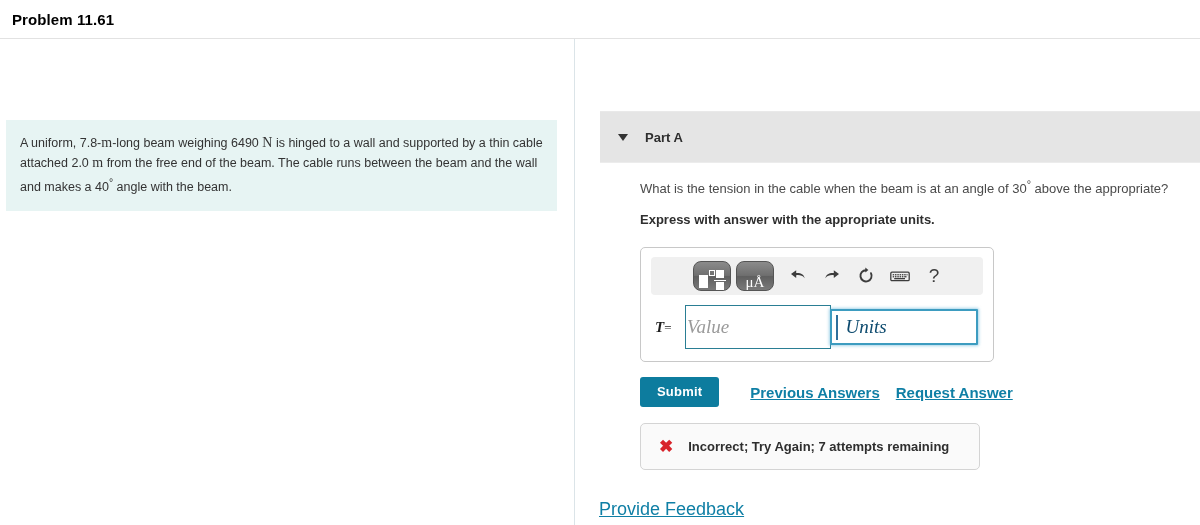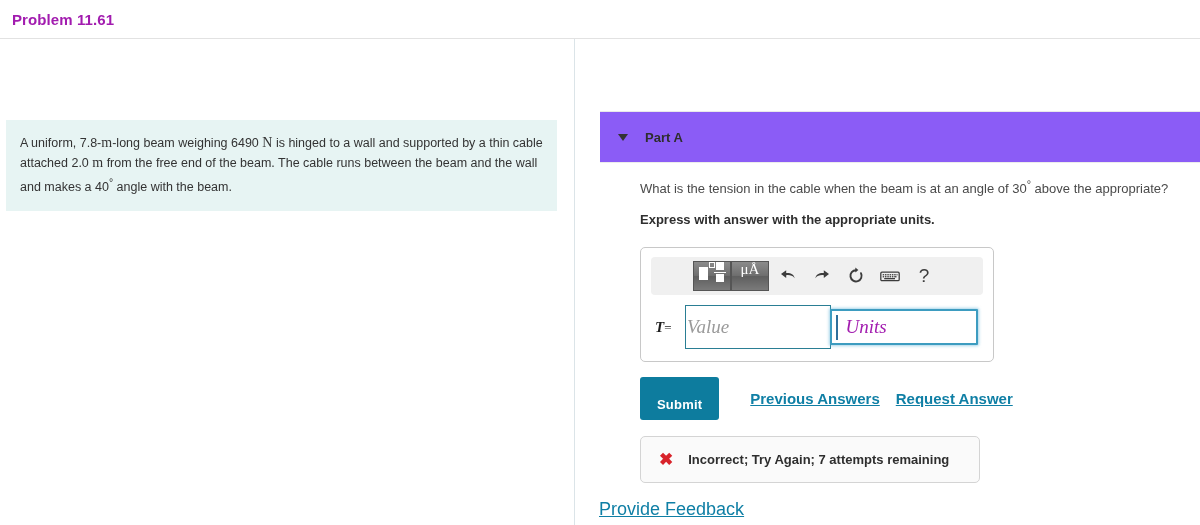--- a/index.html
+++ b/index.html
@@ -22,21 +22,21 @@
     box-sizing: border-box;
     border-bottom: 1px solid #e2e2e2;
     display: flex;
     align-items: center;
     padding-left: 12px;
     background: #ffffff;
   }
   #page-title {
     font-size: 15px;
     font-weight: bold;
-    color: #a21caf;
+    color: #000000;
     letter-spacing: 0.1px;
   }
 
   
   #body-split {
     display: flex;
     height: 486px;
     align-items: stretch;
   }
   #left-pane {
@@ -70,21 +70,21 @@
     font-size: 14px;
   }
 
   
   #part-a-header {
     position: absolute;
     left: 25px;
     top: 72px;
     right: 0;
     height: 52px;
-    background: #8b5cf6;
+    background: #e5e5e5;
     border-top: 1px solid #e9e9e9;
     border-bottom: 1px solid #ececec;
     box-sizing: border-box;
     display: flex;
     align-items: center;
   }
   #part-a-caret {
     margin-left: 18px;
     margin-right: 17px;
     width: 0;
@@ -134,27 +134,28 @@
     border-radius: 4px;
     height: 38px;
     display: flex;
     align-items: center;
     padding-left: 42px;
     box-sizing: border-box;
   }
   .tool-btn {
     width: 38px;
     height: 30px;
-    border-radius: 0;
+    border-radius: 8px;
     background: linear-gradient(to bottom, #8b8b8b 0%, #6f6f6f 48%, #5f5f5f 52%, #7a7a7a 100%);
     border: 1px solid #555555;
     box-sizing: border-box;
     display: flex;
-    align-items: flex-start;
+    align-items: flex-end;
     justify-content: center;
+    margin-right: 5px;
     position: relative;
   }
   
   .tmpl-icon {
     position: relative;
     width: 26px;
     height: 20px;
   }
   .tmpl-icon .big-sq {
     position: absolute;
@@ -263,38 +264,38 @@
   #units-caret {
     width: 1.5px;
     height: 25px;
     background: #2f6f9b;
     margin-left: 4px;
   }
   #units-placeholder {
     font-family: "Liberation Serif", serif;
     font-style: italic;
     font-size: 19px;
-    color: #a21caf;
+    color: #0c4a6e;
     margin-left: 8px;
   }
 
   
   #action-row {
     margin-top: 15px;
     display: flex;
     align-items: center;
   }
   #submit-button {
     background: #0d7c9e;
     color: #ffffff;
     font-size: 13px;
     font-weight: bold;
     border: none;
     border-radius: 3px;
-    padding: 20px 17px 8px 17px;
+    padding: 7px 17px 8px 17px;
     cursor: pointer;
     font-family: "Liberation Sans", sans-serif;
     letter-spacing: 0.2px;
   }
   .text-link {
     color: #0f7fa5;
     font-size: 15px;
     font-weight: bold;
     text-decoration: underline;
     cursor: pointer;

